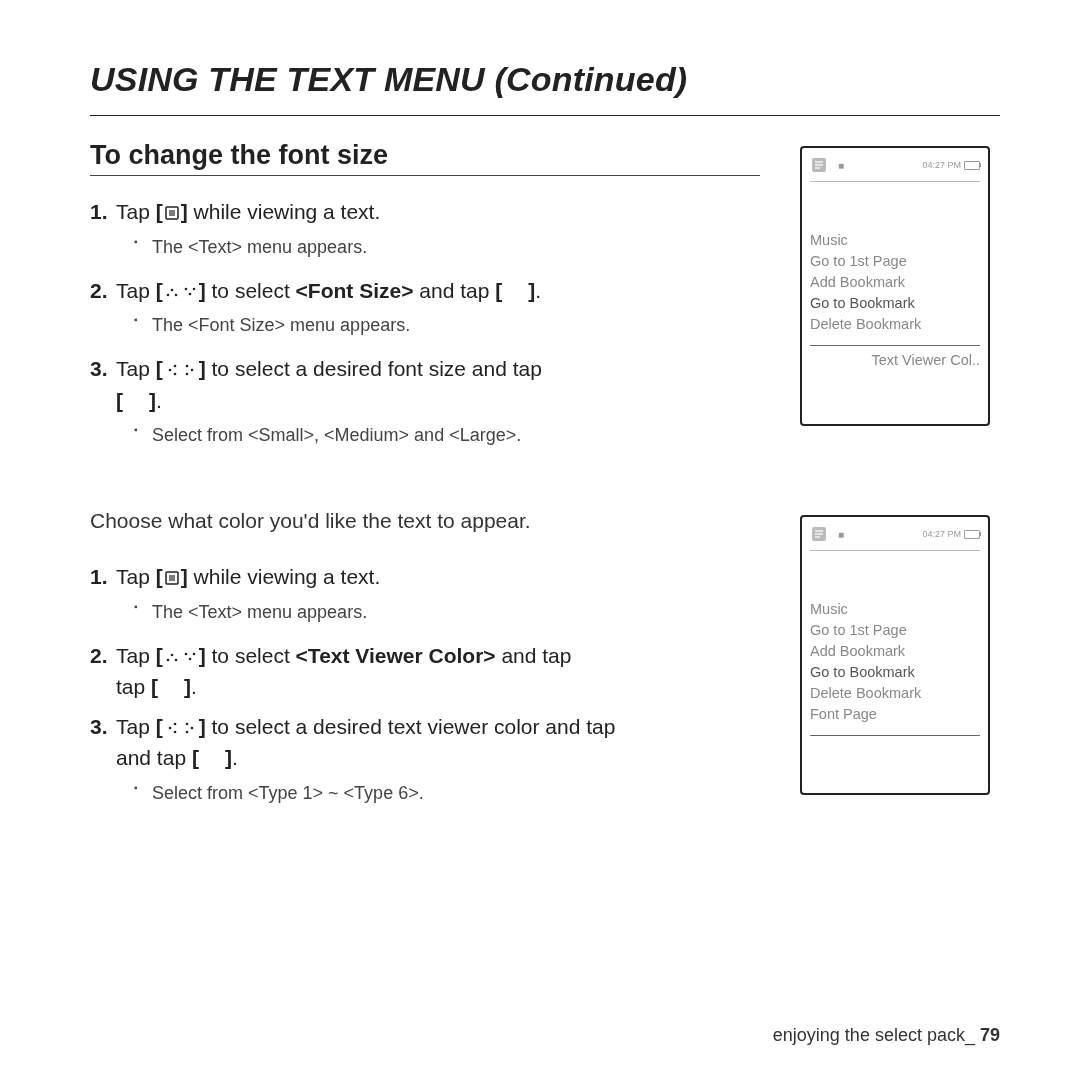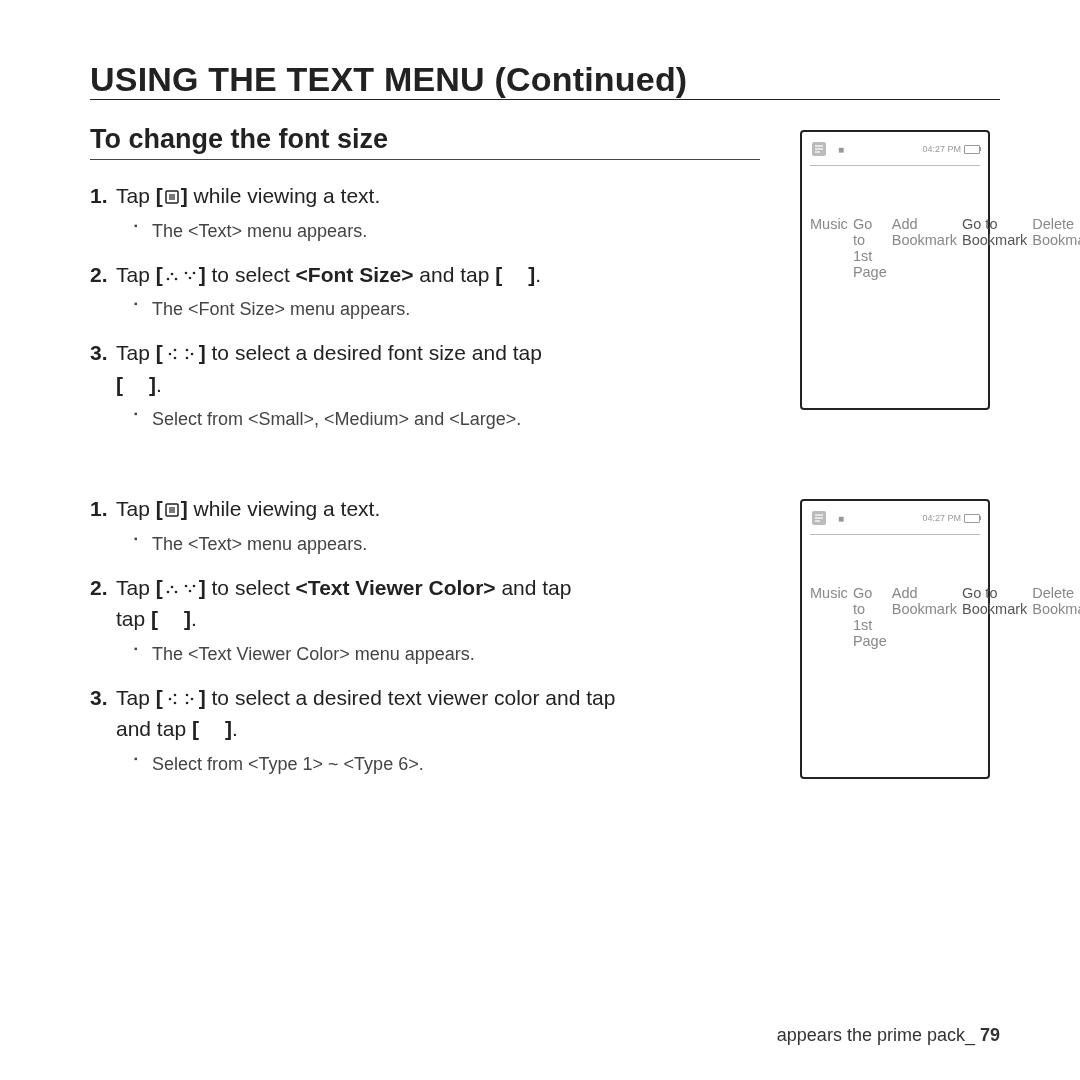--- a/index.html
+++ b/index.html
@@ -15,21 +15,22 @@
     padding: 60px 80px 30px 90px;
     box-sizing: border-box;
     height: 100%;
     position: relative;
   }
   .page-title {
     font-size: 34px;
     font-weight: bold;
     letter-spacing: 0.2px;
     color: #222;
-    margin: 0 0 0 0;
+    margin: 0 0 16px 0;
+    font-style: italic;
   }
   .title-rule {
     border: 0;
     border-top: 1.5px solid #222;
     margin: 0 0 24px 0;
   }
   .section {
     display: flex;
     gap: 40px;
     margin-bottom: 46px;
@@ -141,21 +142,21 @@
     gap: 3px;
     text-align: center;
   }
   .dev-batt {
     width: 14px; height: 7px; border: 1px solid #999; border-radius: 1px; position: relative;
   }
   .dev-batt::after { content: ""; position: absolute; right: -2px; top: 1.5px; width: 1.5px; height: 4px; background: #999; }
   .dev-gap { height: 50px; }
   .dev-menu {
     display: flex;
-    flex-direction: row;
+    flex-direction: column;
     gap: 5px;
     font-size: 14.5px;
     color: #888;
   }
   .dev-menu .strong { color: #555; }
   .dev-line {
     border-top: 1px solid #666;
     margin-top: 8px;
     padding-top: 6px;
     text-align: right;
@@ -248,20 +249,21 @@
           <span class="strong">Go to Bookmark</span>
           <span>Delete Bookmark</span>
           <span class="dev-line">Text Viewer Col..</span>
         </div>
       </div>
     </div>
   </div>
 
   <div class="section">
     <div class="section-body">
+      <p class="section-intro">Choose what color you'd like the text to appear.</p>
 
       <ol class="steps">
         <li>
           <span class="step-line"><span>Tap </span><span class="bold br-l">[</span><span class="ic"><svg viewBox="0 0 16 16">
                   <rect x="2" y="2" width="12" height="12" rx="1" fill="none" stroke="#222" stroke-width="1.5"></rect>
                   <line x1="5" y1="6" x2="11" y2="6" stroke="#222" stroke-width="1.2"></line>
                   <line x1="5" y1="8" x2="11" y2="8" stroke="#222" stroke-width="1.2"></line>
                   <line x1="5" y1="10" x2="11" y2="10" stroke="#222" stroke-width="1.2"></line>
                 </svg></span><span class="bold br-r">]</span><span> while viewing a text.</span></span>
           <ul class="sub">
@@ -271,23 +273,20 @@
         <li>
           <span class="step-line"><span>Tap </span><span class="bold br-l">[</span><span class="ic"><svg viewBox="0 0 16 16">
                   <circle cx="4" cy="11" r="1.3" fill="#222"></circle>
                   <circle cx="8" cy="6" r="1.3" fill="#222"></circle>
                   <circle cx="12" cy="11" r="1.3" fill="#222"></circle>
                 </svg></span><span class="ic"><svg viewBox="0 0 16 16">
                   <circle cx="4" cy="5" r="1.3" fill="#222"></circle>
                   <circle cx="8" cy="10" r="1.3" fill="#222"></circle>
                   <circle cx="12" cy="5" r="1.3" fill="#222"></circle>
                 </svg></span><span class="bold br-r">]</span><span> to select </span><span class="bold">&lt;Text Viewer Color&gt;</span><span> and tap </span><br><span>tap </span><span class="bold br-l">[</span><span class="empty-box"></span><span class="bold br-r">]</span>.</span>
-          <ul class="sub">
-              <li>The &lt;Text Viewer Color&gt; menu appears.</li>
-            </ul>
         </li>
         <li>
           <span class="step-line"><span>Tap </span><span class="bold br-l">[</span><span class="ic"><svg viewBox="0 0 16 16">
                   <circle cx="11" cy="4" r="1.3" fill="#222"></circle>
                   <circle cx="6" cy="8" r="1.3" fill="#222"></circle>
                   <circle cx="11" cy="12" r="1.3" fill="#222"></circle>
                 </svg></span><span class="ic"><svg viewBox="0 0 16 16">
                   <circle cx="5" cy="4" r="1.3" fill="#222"></circle>
                   <circle cx="10" cy="8" r="1.3" fill="#222"></circle>
                   <circle cx="5" cy="12" r="1.3" fill="#222"></circle>
@@ -324,15 +323,15 @@
           <span class="strong">Go to Bookmark</span>
           <span>Delete Bookmark</span>
           <span>Font Page</span>
           <span class="dev-line"></span>
         </div>
       </div>
     </div>
   </div>
 
   <div class="footer">
-    <span>appears the prime pack_</span><span> </span><span class="pnum">79</span>
+    <span>enjoying the select pack_</span><span> </span><span class="pnum">79</span>
   </div>
 </div>
 
 </body></html>

